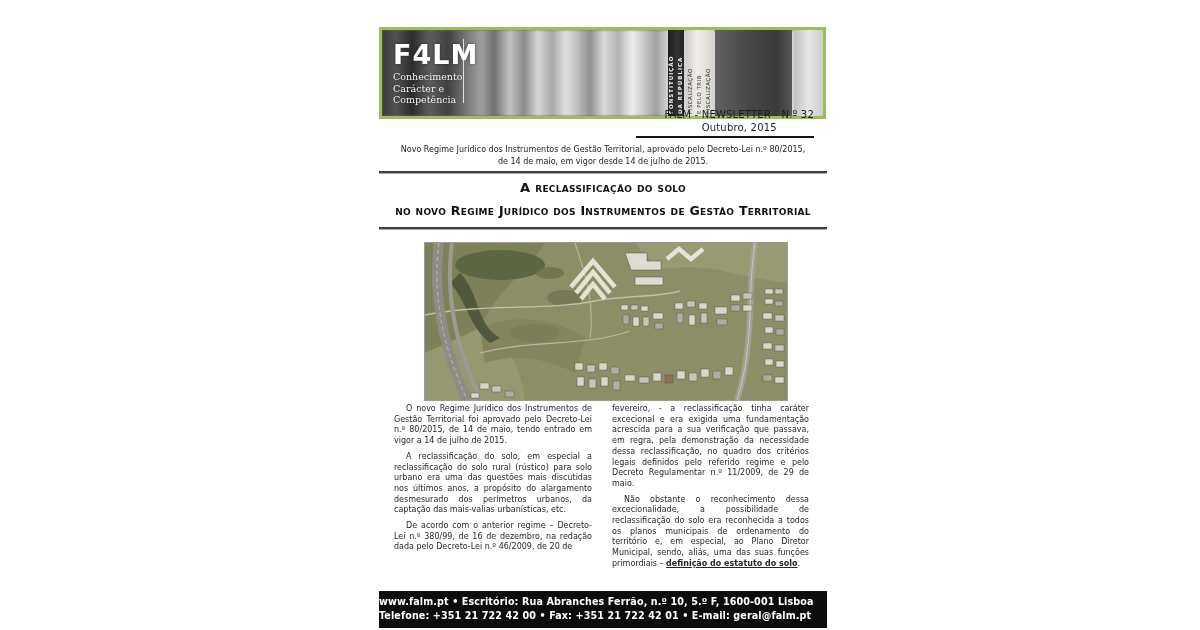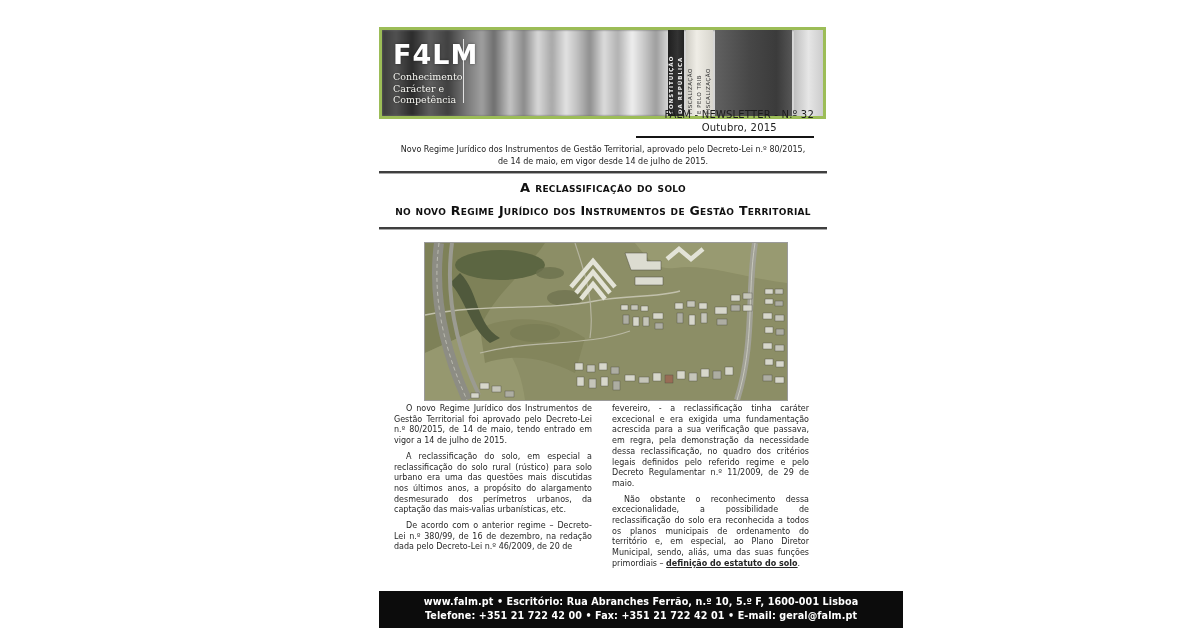--- a/index.html
+++ b/index.html
@@ -68,22 +68,22 @@
   
   .col { position:absolute; top:404px; font-size:8px; line-height:10.7px;
     color:#262626; text-align:justify; }
   .col-left  { left:15px;  width:198px; }
   .col-right { left:233px; width:197px; }
   .col p { margin:0 0 5px 0; text-indent:12px; }
   .col p.noindent { text-indent:0; }
   .emph { font-weight:bold; text-decoration:underline; }
 
   
-  .footer { position:absolute; left:0; top:591px; width:524px; height:37px;
-    background:#0c0c0c; color:#ffffff; text-align:center; padding-top:4px; }
+  .footer { position:absolute; left:0; top:591px; width:448px; height:37px;
+    background:#0c0c0c; color:#ffffff; text-align:left; padding-top:4px; }
   .footer div { font-size:9.6px; font-weight:bold; line-height:14px; letter-spacing:0.1px; }
 </style>
 </head>
 <body style="--accent: #9cbd57;">
 
 <div id="doc">
 
   <div class="banner">
     <div class="books"></div>
 

